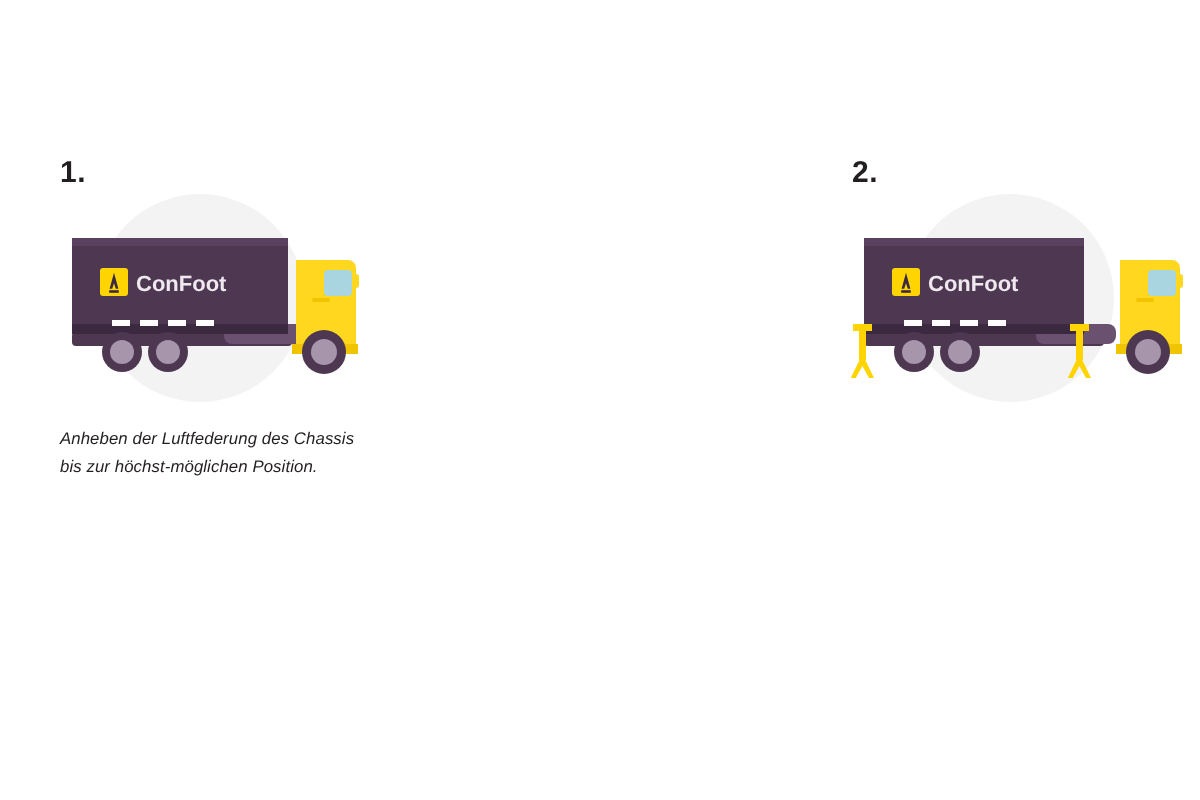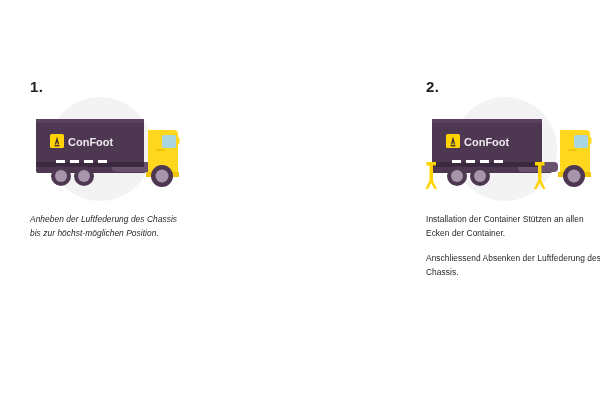--- a/index.html
+++ b/index.html
@@ -174,24 +174,20 @@
             <circle cx="47" cy="84" r="10" fill="#4d3751"></circle>
             <circle cx="47" cy="84" r="6" fill="#a796ab"></circle>
             <circle cx="70" cy="84" r="10" fill="#4d3751"></circle>
             <circle cx="70" cy="84" r="6" fill="#a796ab"></circle>
             <circle cx="164" cy="84" r="11" fill="#4d3751"></circle>
             <circle cx="164" cy="84" r="6.5" fill="#a796ab"></circle>
           </g>
         </svg>
       </div>
 
-      <div class="caption">
-        <p>Installation der Container Stützen an allen Ecken der Container.</p>
-        <p>Anschliessend Absenken der Luftfederung des Chassis.</p>
-      </div>
     </div>
 
     <div class="step step-3">
       
 
       
 
       
     </div>
 

